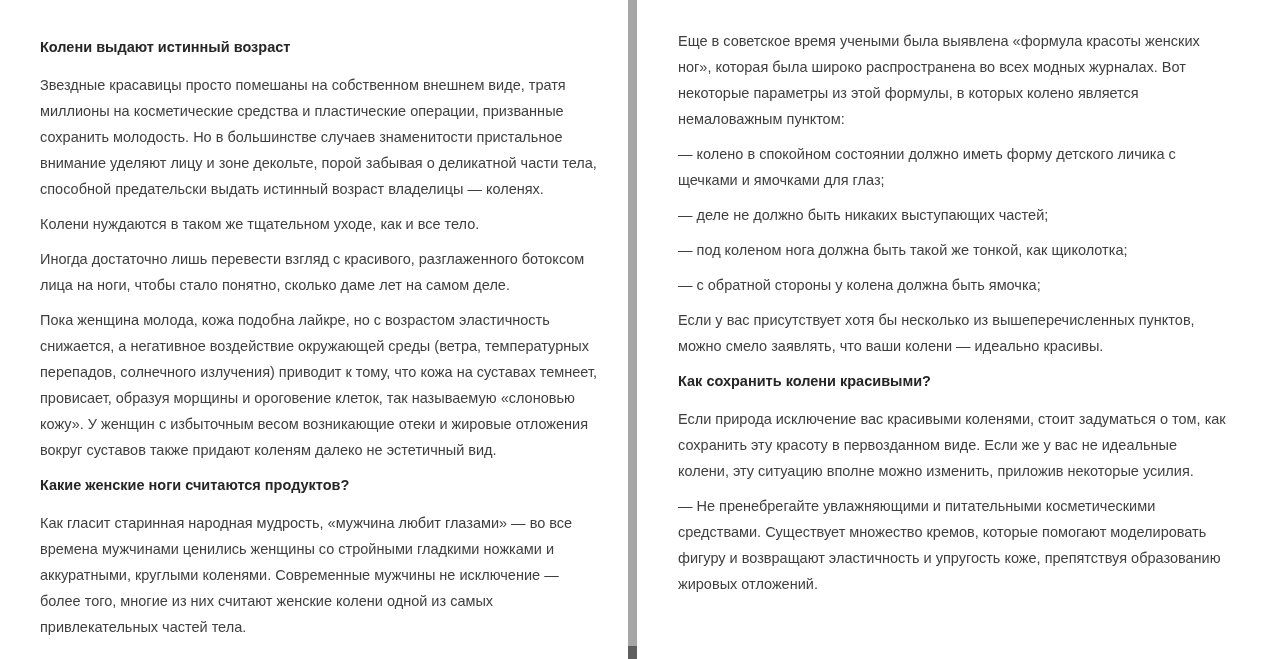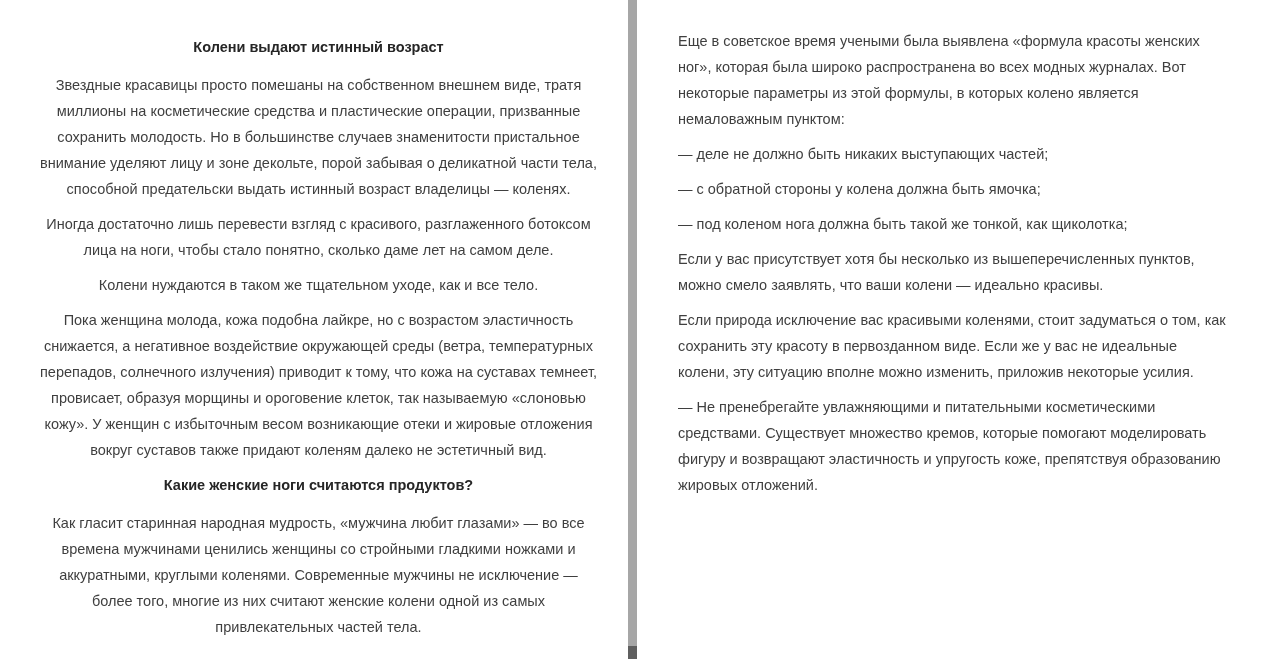--- a/index.html
+++ b/index.html
@@ -19,21 +19,20 @@
     position: absolute;
     font-size: 14.5px;
     line-height: 26px;
     color: #3f3f3f;
     text-align: left;
   }
   .col-left {
     left: 40px;
     top: 34px;
     width: 557px;
-    text-align: center;
   }
   .col-right {
     left: 678px;
     top: 28px;
     width: 552px;
   }
   p.para {
     margin: 0 0 9px 0;
   }
   h2.head {
@@ -64,34 +63,36 @@
   }
 </style>
 </head>
 <body>
 
 <div class="canvas">
 
   <div class="col col-left">
     <h2 class="head first">Колени выдают истинный возраст</h2>
     <p class="para">Звездные красавицы просто помешаны на собственном внешнем виде, тратя миллионы на косметические средства и пластические операции, призванные сохранить молодость. Но в большинстве случаев знаменитости пристальное внимание уделяют лицу и зоне декольте, порой забывая о деликатной части тела, способной предательски выдать истинный возраст владелицы — коленях.</p>
+    <p class="para">Колени нуждаются в таком же тщательном уходе, как и все тело.</p>
     <p class="para">Иногда достаточно лишь перевести взгляд с красивого, разглаженного ботоксом лица на ноги, чтобы стало понятно, сколько даме лет на самом деле.</p>
-    <p class="para">Колени нуждаются в таком же тщательном уходе, как и все тело.</p>
     <p class="para">Пока женщина молода, кожа подобна лайкре, но с возрастом эластичность снижается, а негативное воздействие окружающей среды (ветра, температурных перепадов, солнечного излучения) приводит к тому, что кожа на суставах темнеет, провисает, образуя морщины и ороговение клеток, так называемую «слоновью кожу». У женщин с избыточным весом возникающие отеки и жировые отложения вокруг суставов также придают коленям далеко не эстетичный вид.</p>
     <h2 class="head">Какие женские ноги считаются продуктов?</h2>
     <p class="para">Как гласит старинная народная мудрость, «мужчина любит глазами» — во все времена мужчинами ценились женщины со стройными гладкими ножками и аккуратными, круглыми коленями. Современные мужчины не исключение — более того, многие из них считают женские колени одной из самых привлекательных частей тела.</p>
   </div>
 
   <div class="scrollbar-track">
     <div class="scrollbar-thumb"></div>
   </div>
 
   <div class="col col-right">
     <p class="para">Еще в советское время учеными была выявлена «формула красоты женских ног», которая была широко распространена во всех модных журналах. Вот некоторые параметры из этой формулы, в которых колено является немаловажным пунктом:</p>
+    <p class="para">— колено в спокойном состоянии должно иметь форму детского личика с щечками и ямочками для глаз;</p>
     <p class="para">— деле не должно быть никаких выступающих частей;</p>
+    <p class="para">— под коленом нога должна быть такой же тонкой, как щиколотка;</p>
     <p class="para">— с обратной стороны у колена должна быть ямочка;</p>
-    <p class="para">— под коленом нога должна быть такой же тонкой, как щиколотка;</p>
     <p class="para">Если у вас присутствует хотя бы несколько из вышеперечисленных пунктов, можно смело заявлять, что ваши колени — идеально красивы.</p>
+    <h2 class="head">Как сохранить колени красивыми?</h2>
     <p class="para">Если природа исключение вас красивыми коленями, стоит задуматься о том, как сохранить эту красоту в первозданном виде. Если же у вас не идеальные колени, эту ситуацию вполне можно изменить, приложив некоторые усилия.</p>
     <p class="para">— Не пренебрегайте увлажняющими и питательными косметическими средствами. Существует множество кремов, которые помогают моделировать фигуру и возвращают эластичность и упругость коже, препятствуя образованию жировых отложений.</p>
   </div>
 
 </div>
 
 </body></html>

